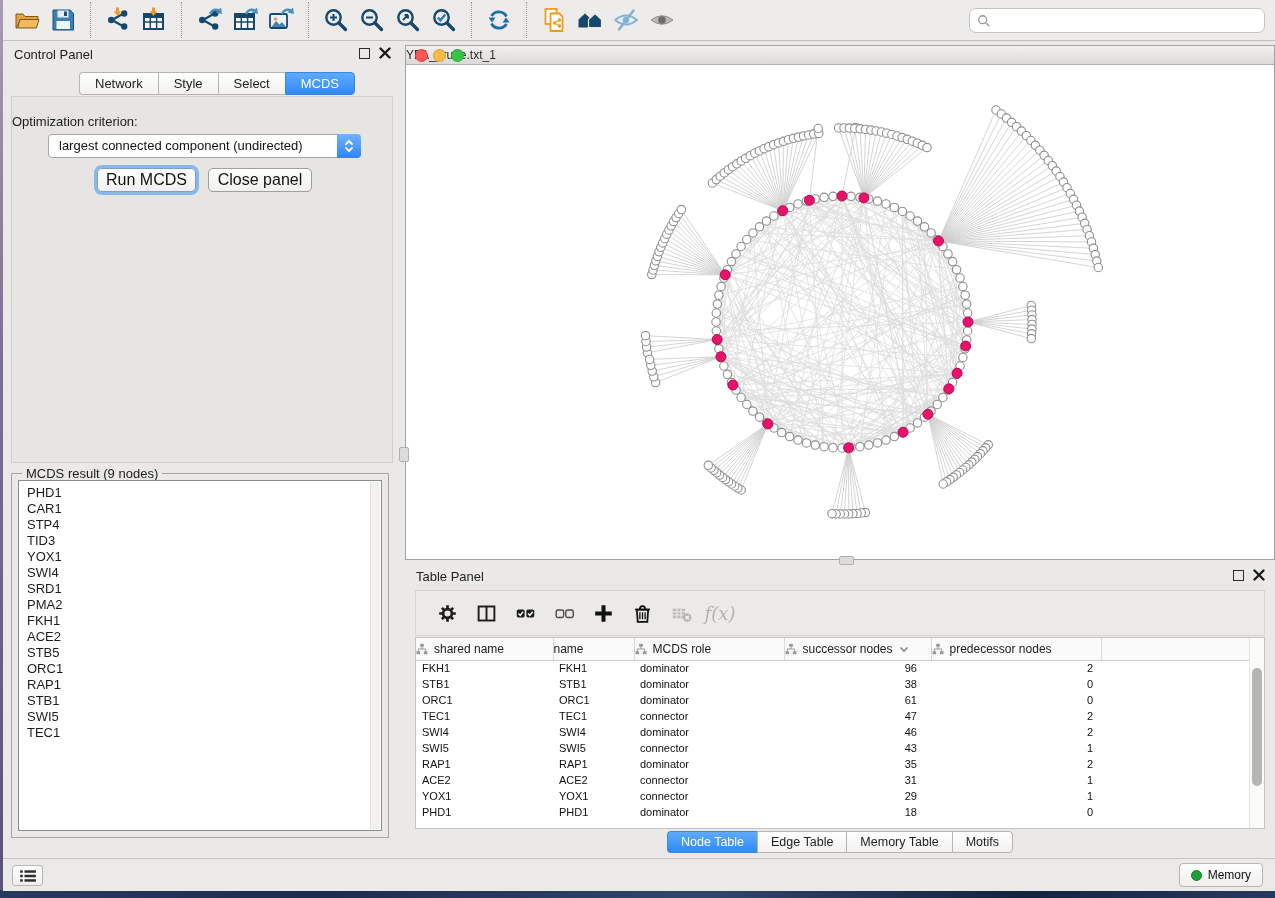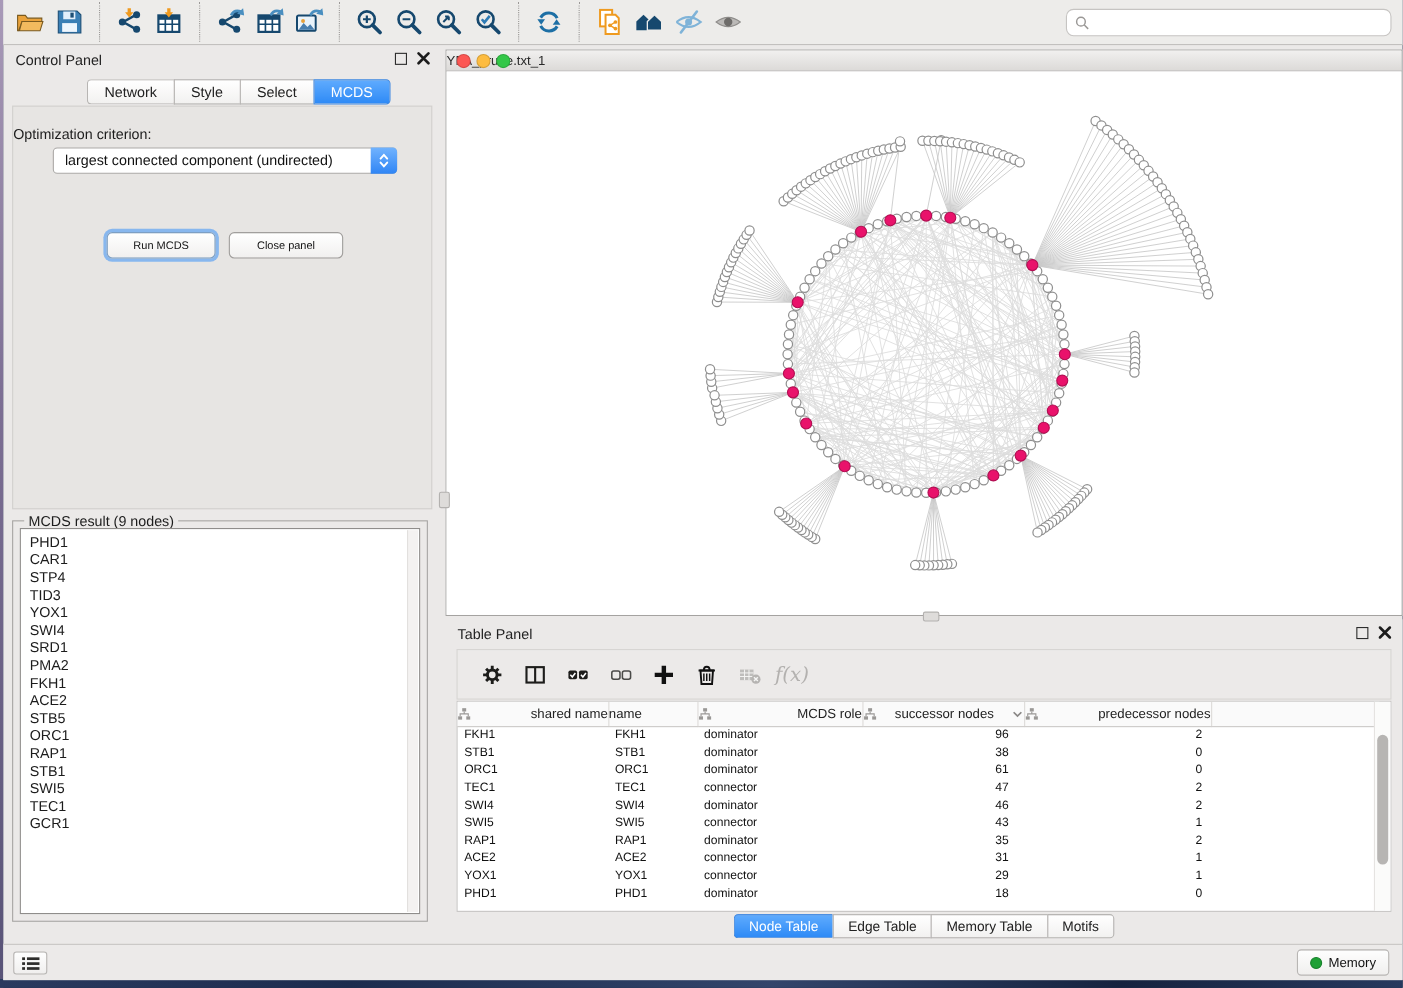--- a/index.html
+++ b/index.html
@@ -40,21 +40,21 @@
 
   .cp-inner { position:absolute; left:8px; top:55px; width:382px; height:367px; background:#e7e5e3;
               border:1px solid #d2d0ce; }
   .opt-label { position:absolute; top:17px; width:100%; font-size:13px; }
   .dropdown { position:absolute; left:36px; top:37px; width:313px; height:24px; background:#fff;
               border:1px solid #aba9a7; border-radius:4px; }
   .dropdown-text { position:absolute; left:10px; top:0; line-height:22px; font-size:13px; color:#111; }
   .dropdown-cap { position:absolute; right:-1px; top:-1px; width:24px; height:24px; border-radius:0 4px 4px 0;
               background:linear-gradient(#71b3fe,#2f85f5); display:flex; align-items:center; justify-content:center; }
   .btn { background:linear-gradient(#ffffff,#f1f0ef); border:1px solid #a19f9d; border-radius:5px;
-         font-size:10px; color:#111; display:flex; align-items:center; justify-content:center;margin-top:43px; }
+         font-size:16px; color:#111; display:flex; align-items:center; justify-content:center; }
   .run-btn { position:absolute; left:85px; top:71px; width:99px; height:24px;
              box-shadow:0 0 0 3px rgba(104,167,242,.75); border-color:#7d9fc4; }
   .closepanel-btn { position:absolute; left:196px; top:71px; width:104px; height:24px; }
 
   .group-box { position:absolute; left:8px; top:432px; width:378px; height:365px; border:1px solid #a7a5a3; }
   .group-label { position:absolute; top:-8px; left:10px; background:#ebe9e8; padding:0 4px; font-size:13px; }
   .mcds-list { position:absolute; left:6px; right:6px; top:6px; bottom:6px; background:#fff;
                border:1px solid #8f8d8b; overflow:hidden; padding-top:4px; }
   .mcds-item { font-size:13px; line-height:16px; padding-left:8px; }
   .mcds-scroll { position:absolute; top:1px; bottom:1px; right:1px; width:10px; background:#f4f2f1;
@@ -77,21 +77,21 @@
                 border:1px solid #d7d5d3; display:flex; align-items:center; gap:15px; padding-left:19px; }
   .tp-tool { width:24px; height:24px; display:flex; align-items:center; justify-content:center; }
   .tp-tool svg { width:21px; height:21px; }
   .fx-label { font-family:"DejaVu Serif", serif; font-style:italic; font-size:18px; color:#b3b1af; }
 
   .tp-table-wrap { position:absolute; left:10px; right:10px; top:74px; height:192px; background:#fff;
                    border:1px solid #c5c3c1; }
   table.node-table { border-collapse:collapse; table-layout:fixed; width:838px; }
   .node-table th { height:22px; background:#fafafa; border-bottom:1px solid #cfcdcb; border-right:1px solid #dcdad8;
                    font-weight:normal; font-size:12px; color:#222; }
-  .node-table th .th-inner { display:flex; align-items:center; justify-content:space-between; gap:6px; }
+  .node-table th .th-inner { display:flex; align-items:center; justify-content:flex-start; gap:6px; }
   .node-table th:last-child { border-right:none; }
   .node-table td { height:16px; font-size:11px; color:#111; padding:0 6px; white-space:nowrap; overflow:hidden; }
   .node-table td.num { text-align:right; }
   .node-table td.num.succ { padding-right:14px; }
   .node-table td.num.pred { padding-right:8px; }
   .tp-scroll { position:absolute; right:0; top:0; bottom:0; width:15px; background:#fbfbfa; border-left:1px solid #e5e3e1; }
   .tp-thumb { position:absolute; left:2px; top:30px; width:10px; height:118px; background:#b7b5b3; border-radius:5px; }
   .tp-tabs { position:absolute; bottom:4px; left:50%; transform:translateX(-50%); }
   .tp-tabs .tab { font-size:12.5px; height:22px; padding:0 13px; }
 
@@ -310,21 +310,20 @@
           <div class="mcds-item">SRD1</div>
           <div class="mcds-item">PMA2</div>
           <div class="mcds-item">FKH1</div>
           <div class="mcds-item">ACE2</div>
           <div class="mcds-item">STB5</div>
           <div class="mcds-item">ORC1</div>
           <div class="mcds-item">RAP1</div>
           <div class="mcds-item">STB1</div>
           <div class="mcds-item">SWI5</div>
           <div class="mcds-item">TEC1</div>
-          <div class="mcds-item">GCR1</div>
         </div>
     </div>
   </div>
 
   <div class="network-window">
     <div class="nw-titlebar">
       <span class="traffic" id="traffic-lights">
           <span class="light" style="background: rgb(252, 87, 83); border: 1px solid rgba(0, 0, 0, 0.15);"></span>
           <span class="light" style="background: rgb(253, 188, 64); border: 1px solid rgba(0, 0, 0, 0.15);"></span>
           <span class="light" style="background: rgb(51, 199, 72); border: 1px solid rgba(0, 0, 0, 0.15);"></span>

